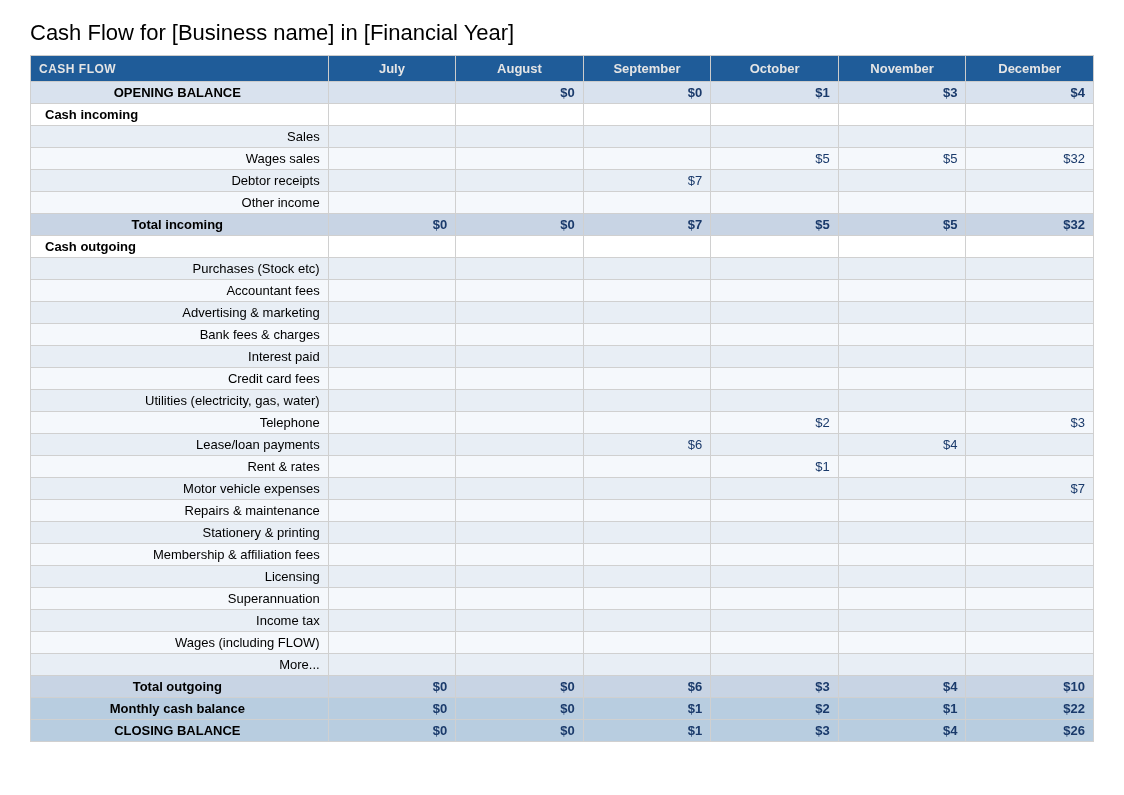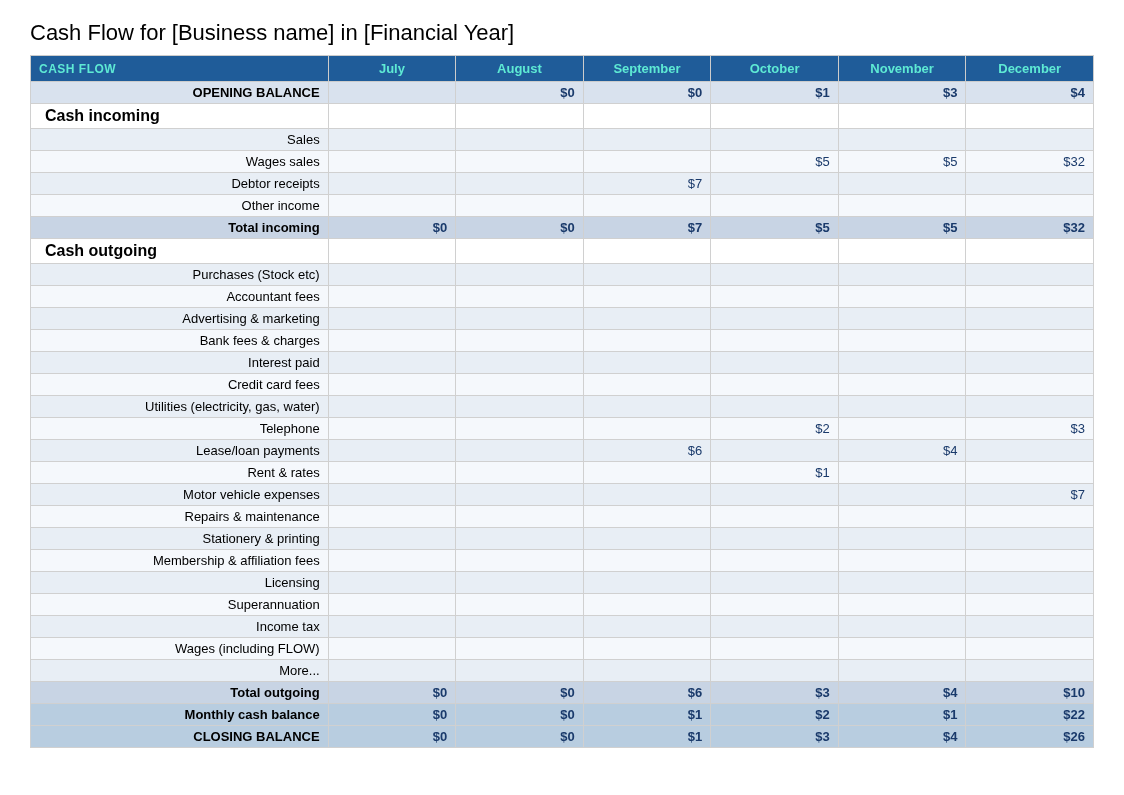--- a/index.html
+++ b/index.html
@@ -19,21 +19,21 @@
     table {
       width: 100%;
       border-collapse: collapse;
       table-layout: fixed;
     }
     col.label-col { width: 28%; }
     col.data-col { width: 12%; }
 
     thead th {
       background-color: #1F5C99;
-      color: #5eead4;
+      color: #e5e5e5;
       font-weight: bold;
       font-size: 13px;
       padding: 5px 8px;
       text-align: center;
       border: 1px solid #ccc;
     }
     thead th.label-header {
       text-align: left;
       font-size: 12px;
       letter-spacing: 0.5px;
@@ -47,21 +47,21 @@
     tbody tr:nth-child(odd) td {
       background-color: #e8eef5;
     }
     tbody tr:nth-child(even) td {
       background-color: #f5f8fc;
     }
 
     .row-section-header td {
       font-weight: bold;
       background-color: #fff !important;
-      font-size: 16px;
+      font-size: 13px;
     }
     .row-opening td {
       font-weight: bold;
       background-color: #d9e2ee !important;
     }
     .row-total-incoming td {
       font-weight: bold;
       background-color: #c8d4e4 !important;
     }
     .row-total-outgoing td {
@@ -85,21 +85,21 @@
     }
     td.label {
       text-align: left;
       padding-left: 14px;
     }
     td.label-indent {
       text-align: right;
       padding-left: 37px;
     }
     td.label-bold {
-      text-align: right;
+      text-align: center;
       font-weight: bold;
       padding-left: 4px;
     }
   </style>
 </head>
 <body>
 
 <h1>Cash Flow for [Business name] in [Financial Year]</h1>
 
 <table>

